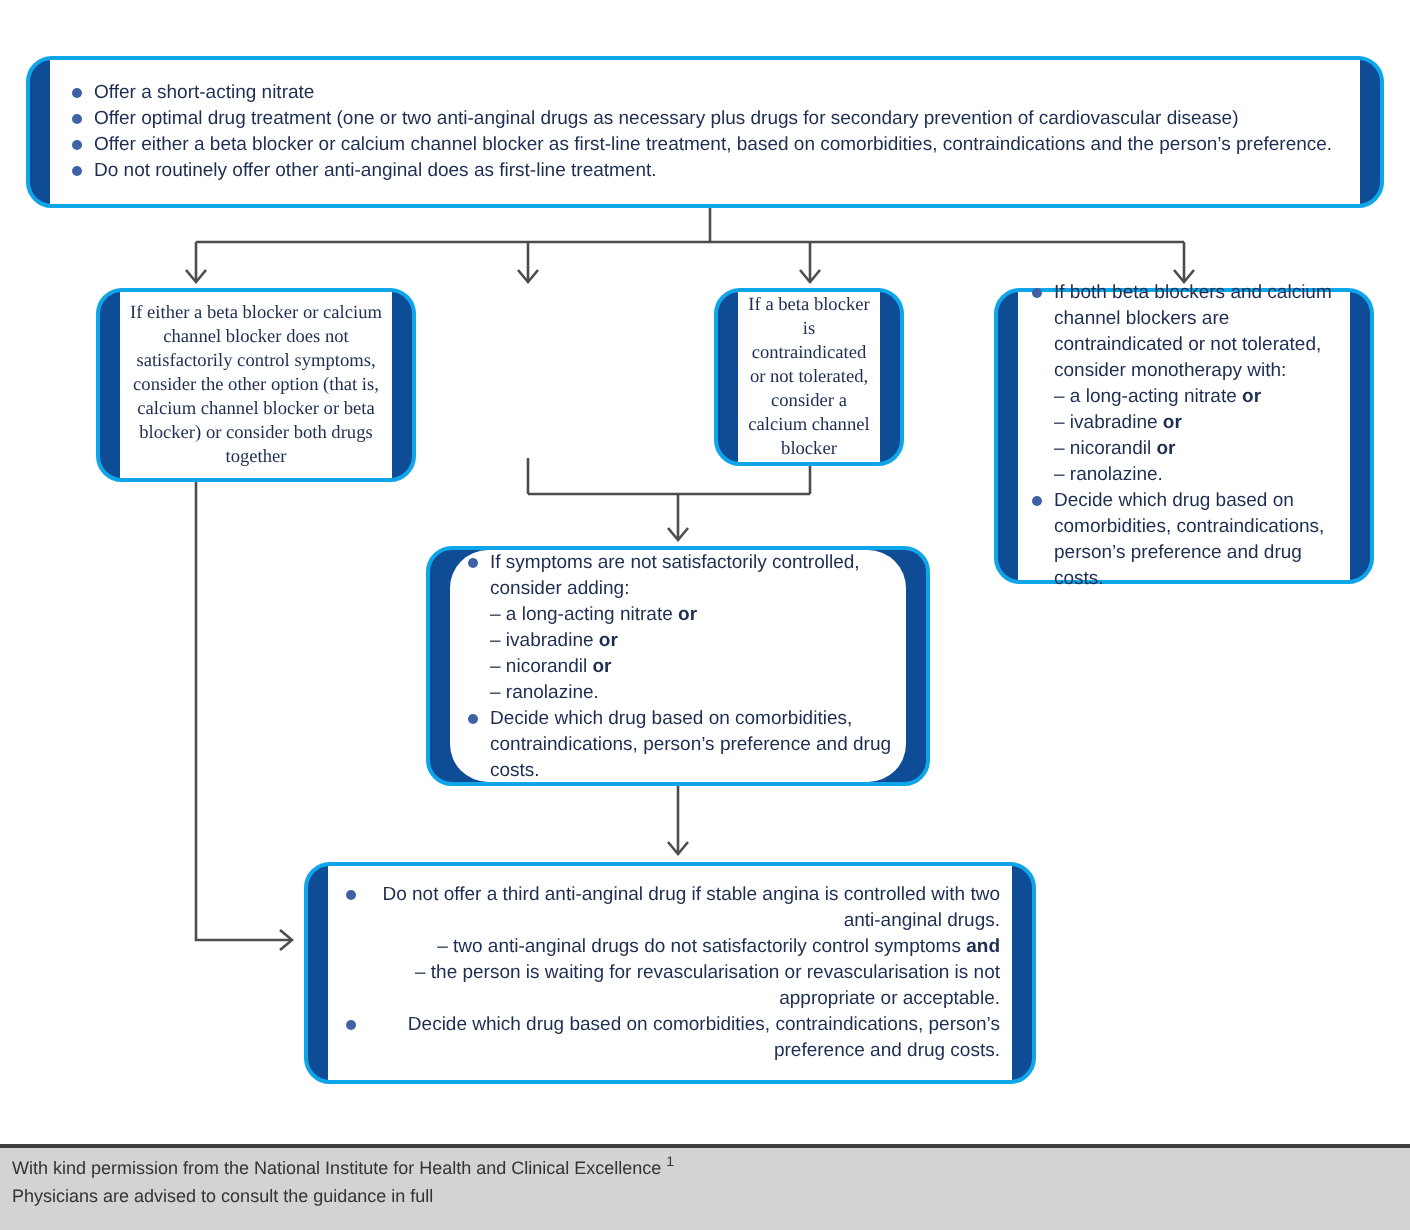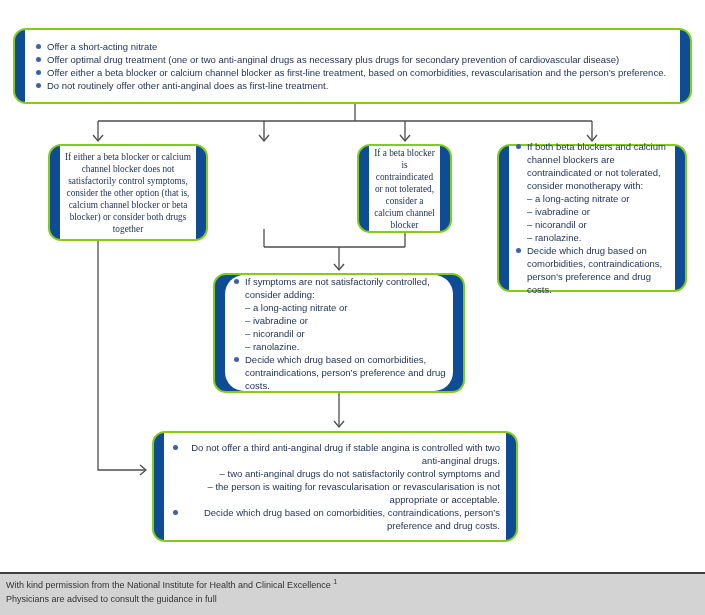--- a/index.html
+++ b/index.html
@@ -5,21 +5,21 @@
   html,body{margin:0;padding:0;}
   body{
     width:705px;height:615px;position:relative;background:#ffffff;
     font-family:"Liberation Sans","DejaVu Sans",sans-serif;
     color:#1d2e52;
   }
   .canvas{position:absolute;inset:0;width:705px;height:615px;overflow:hidden;}
 
   
   .nbox{
-    position:absolute;background:#0f4c96;border:2px solid #84cc16;border-radius:13px;
+    position:absolute;background:#0f4c96;border:2px solid #0ea5e9;border-radius:13px;
     box-sizing:border-box;
   }
   .nbox .inner{
     position:absolute;top:0;bottom:0;left:10px;right:10px;background:#ffffff;
     display:flex;flex-direction:column;justify-content:center;
     box-sizing:border-box;font-size:9.5px;line-height:13px;
   }
   .center-text .inner{align-items:center;text-align:center;padding:3px 5px;line-height:12px;font-size:9.3px;font-family:Liberation Serif, serif;}
 
   .bullet-row{display:flex;align-items:flex-start;margin:0;}
@@ -42,21 +42,21 @@
   svg.connectors{position:absolute;left:0;top:0;pointer-events:none;}
   svg.connectors path{stroke:#4d4d4d;stroke-width:1.3;fill:none;}
 
   .footer{
     position:absolute;left:0;top:572px;width:705px;height:43px;
     background:#d3d3d3;border-top:2px solid #3f3f3f;box-sizing:border-box;
     color:#333333;font-size:9px;
   }
   .footer .fline{padding:4px 0 0 6px;}
   sup{font-size:7px;}
-  b{font-weight:normal;margin-top:31px;}
+  b{font-weight:bold;margin-top:31px;}
 </style>
 </head>
 <body>
 
 <div class="canvas">
 
   <svg class="connectors" width="705" height="615" viewBox="0 0 705 615">
     <path d="M355 104 L355 121"></path>
     <path d="M98 121 L592 121"></path>
     <path d="M98 121 L98 140"></path>
@@ -83,21 +83,21 @@
       <div class="bullet-row">
         <span class="dot"></span>
         <span class="btext">Offer a short-acting nitrate</span>
       </div>
       <div class="bullet-row">
         <span class="dot"></span>
         <span class="btext">Offer optimal drug treatment (one or two anti-anginal drugs as necessary plus drugs for secondary prevention of cardiovascular disease)</span>
       </div>
       <div class="bullet-row">
         <span class="dot"></span>
-        <span class="btext">Offer either a beta blocker or calcium channel blocker as first-line treatment, based on comorbidities, revascularisation and the person’s preference.</span>
+        <span class="btext">Offer either a beta blocker or calcium channel blocker as first-line treatment, based on comorbidities, contraindications and the person’s preference.</span>
       </div>
       <div class="bullet-row">
         <span class="dot"></span>
         <span class="btext">Do not routinely offer other anti-anginal does as first-line treatment.</span>
       </div>
     </div>
   </div>
 
   <div class="nbox center-text" id="box1">
     <div class="inner">If either a beta blocker or calcium channel blocker does not satisfactorily control symptoms, consider the other option (that is, calcium channel blocker or beta blocker) or consider both drugs together</div>

